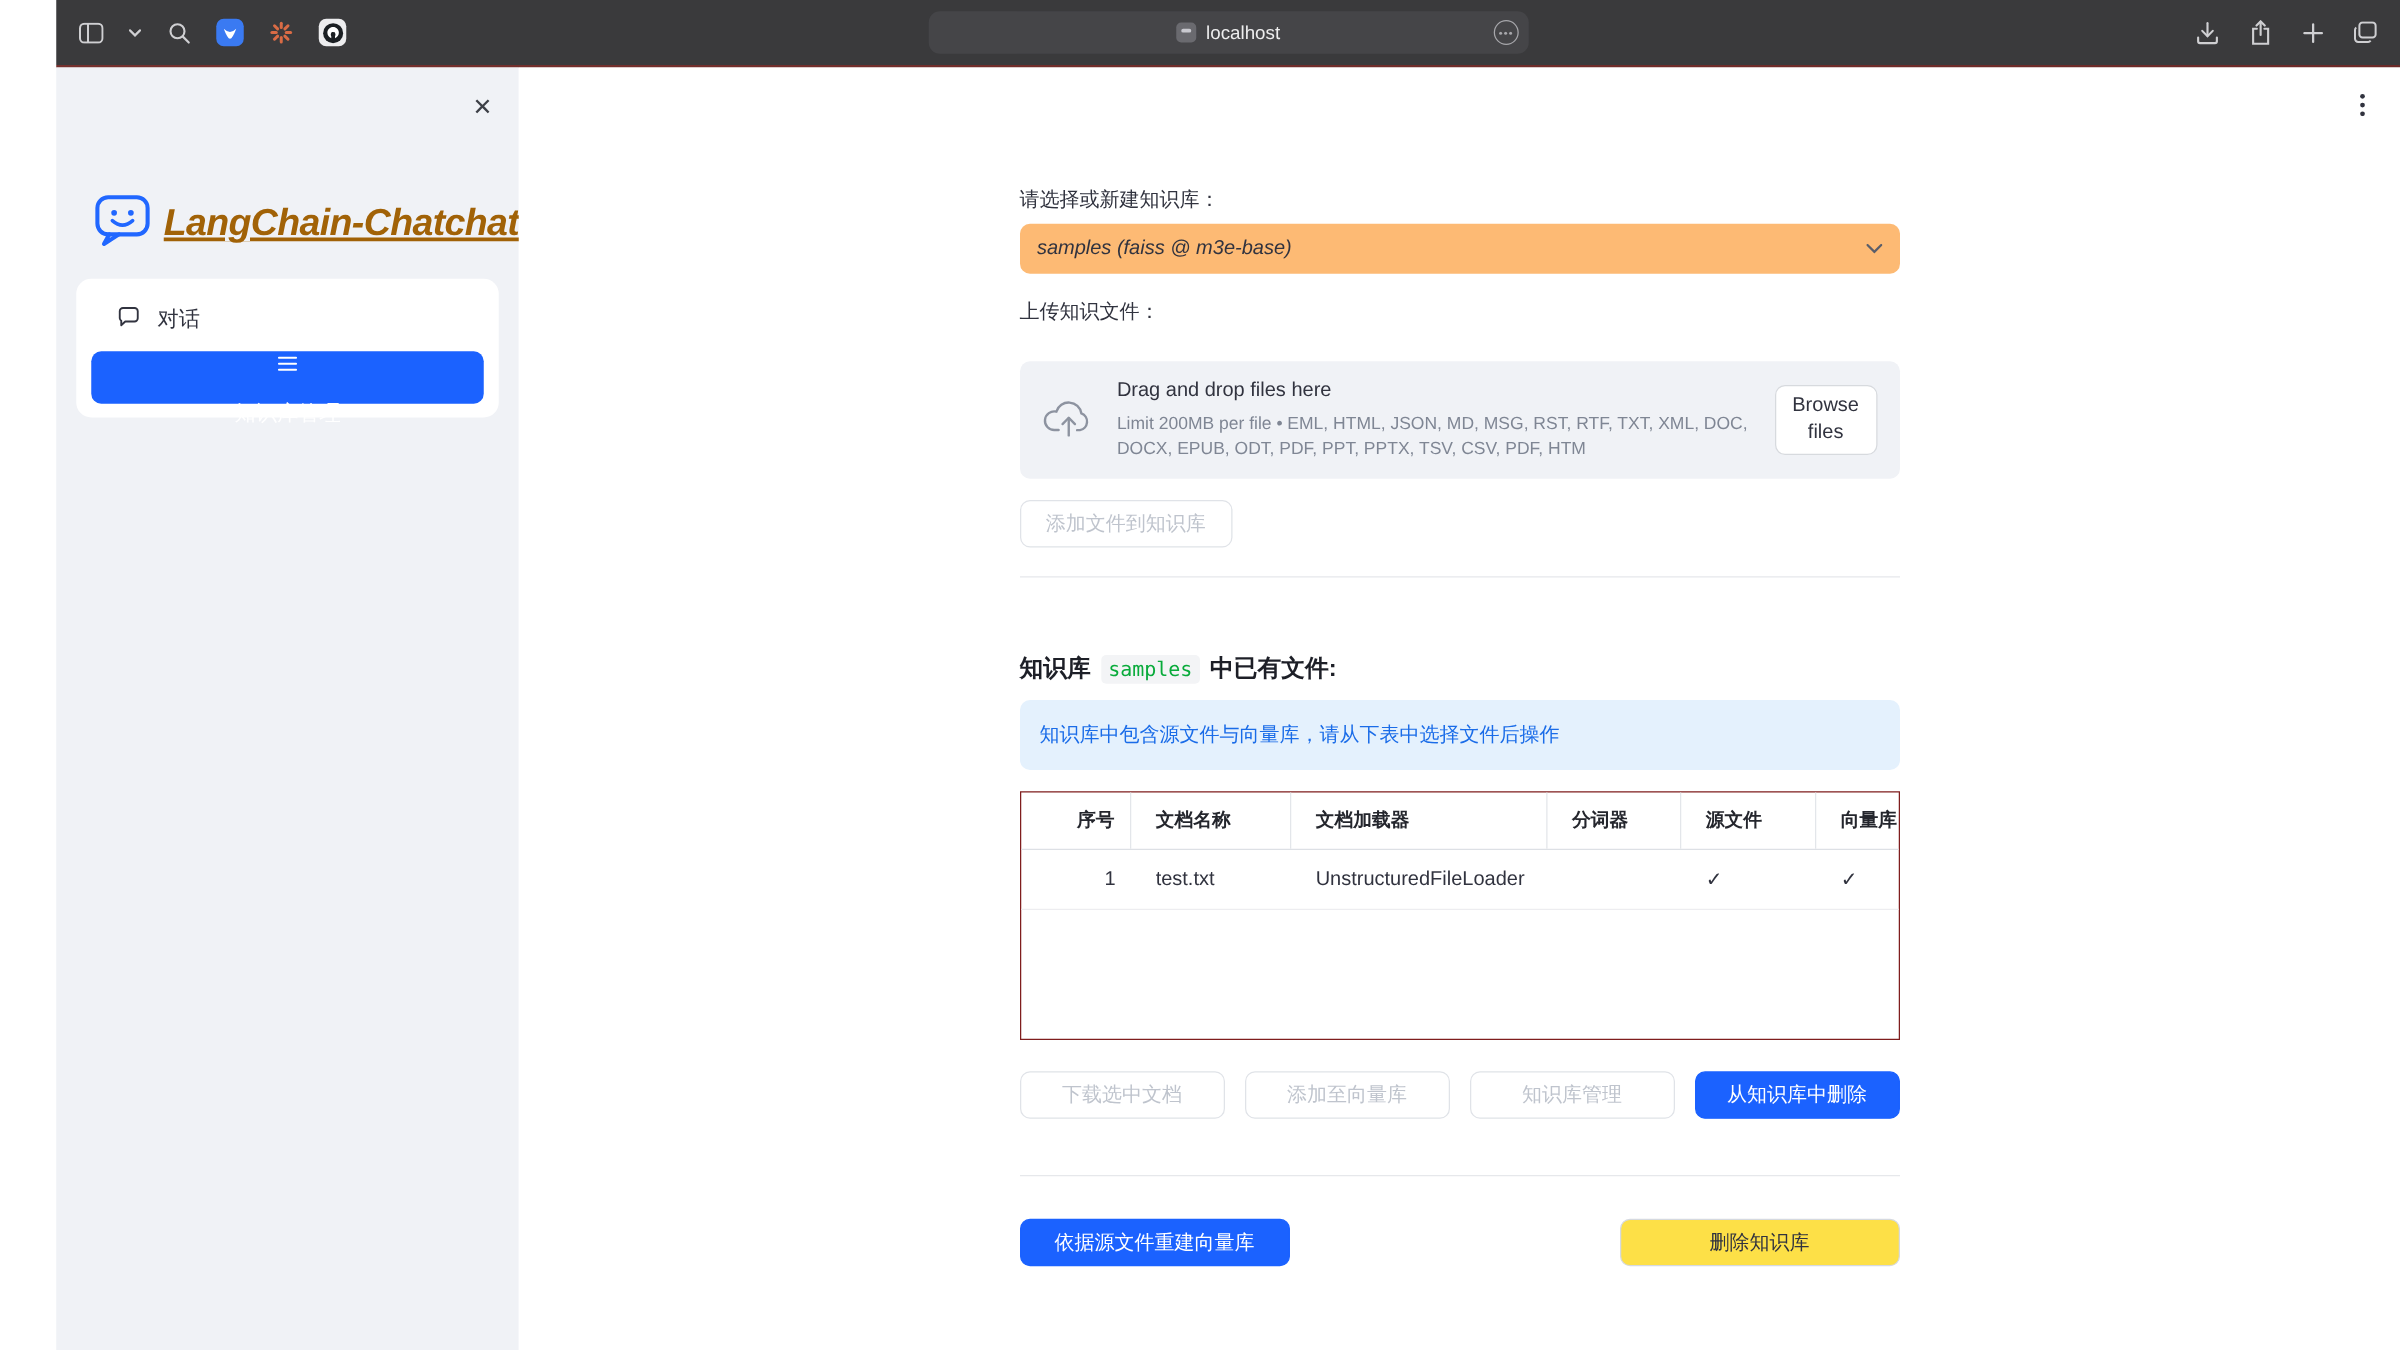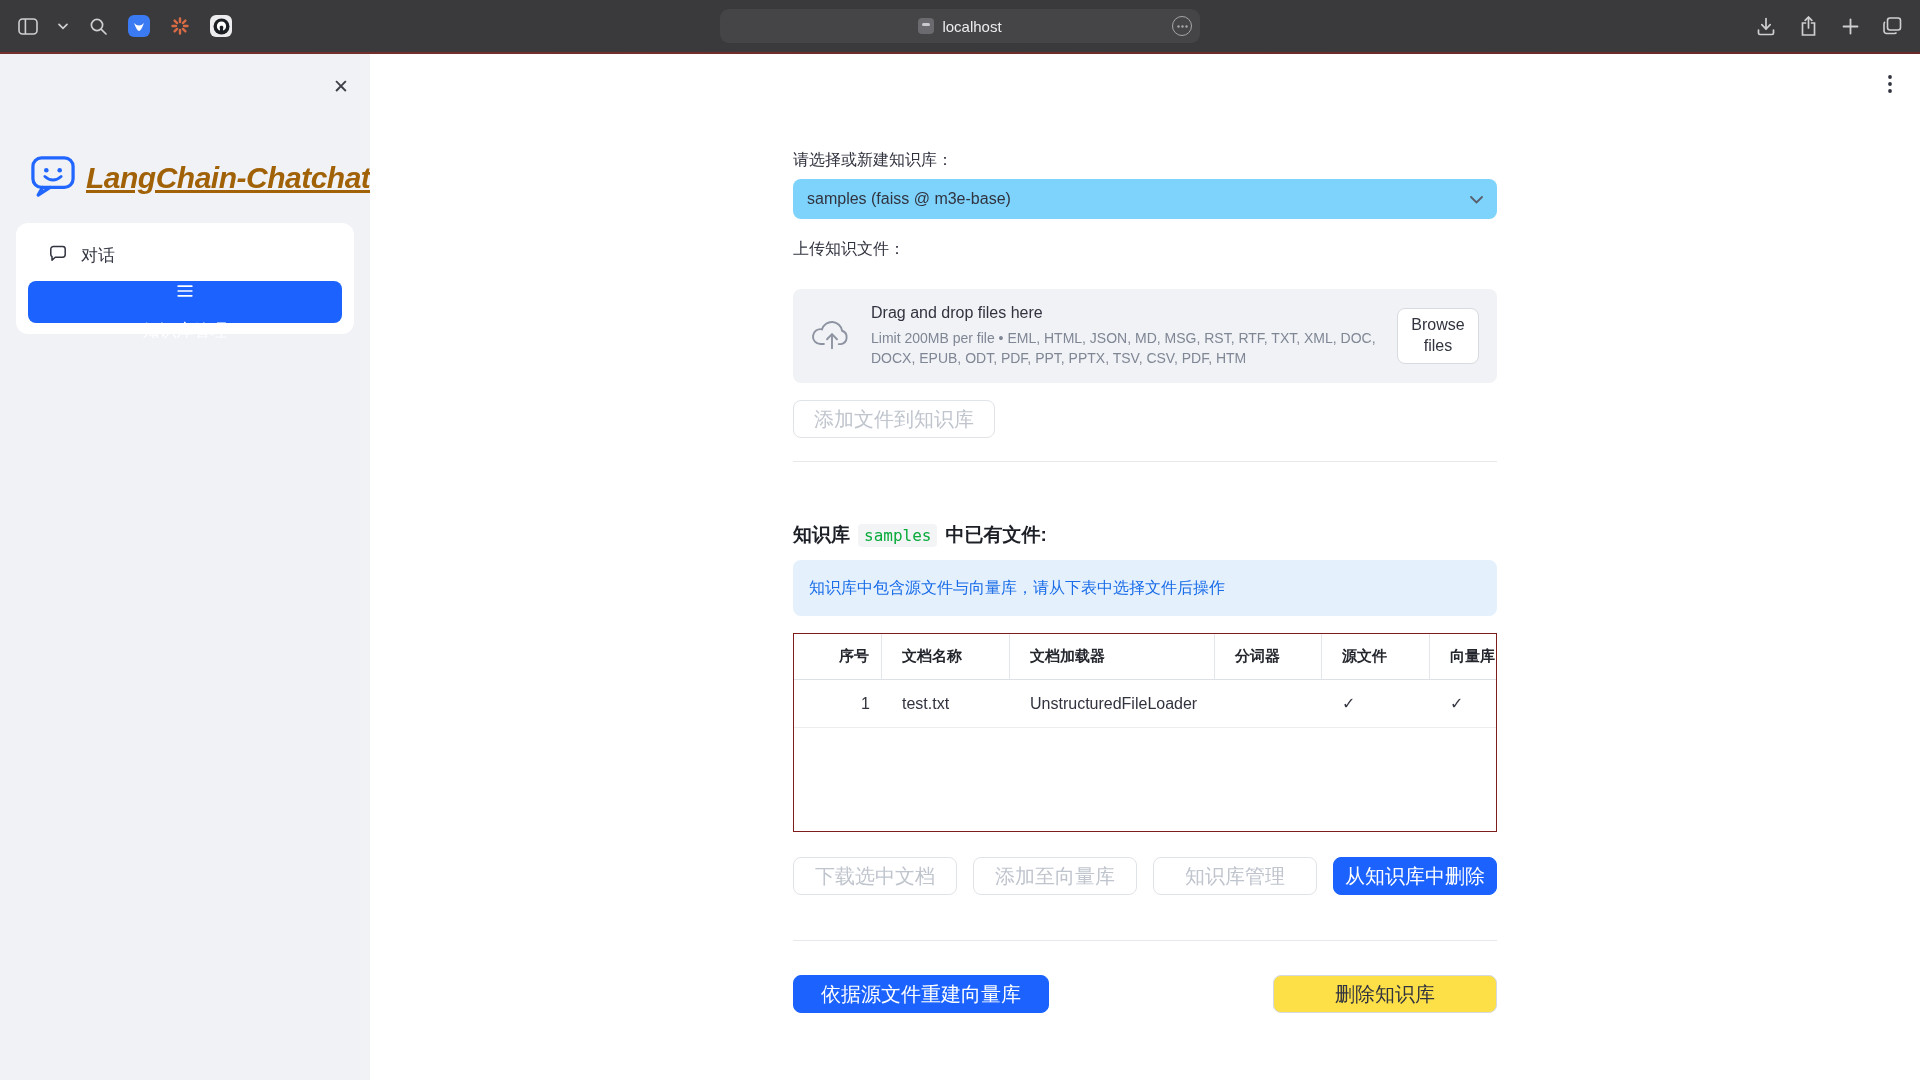--- a/index.html
+++ b/index.html
@@ -1,18 +1,18 @@
 <!DOCTYPE html>
 <html><head>
 <meta charset="utf-8">
 <style>
   * { margin:0; padding:0; box-sizing:border-box; }
   html,body { width:1920px; height:1080px; overflow:hidden; background:#fff;
     font-family:"Liberation Sans","DejaVu Sans",sans-serif; }
-  .screen { position:relative; width:1920px; height:1080px; overflow:hidden; }
+  .screen { position:relative; width:1920px; height:1080px; overflow:hidden;padding-left:45px; }
 
   
   .chrome { position:relative; height:52px; background:#3a3a3c; }
   .chrome-left { position:absolute; left:16px; top:0; height:52px; display:flex; align-items:center; gap:17px; }
   .chrome-right { position:absolute; right:16px; top:0; height:52px; display:flex; align-items:center; gap:18px; }
   .cicon { display:flex; align-items:center; justify-content:center; width:24px; height:24px; cursor:default; }
   .cicon.narrow { width:12px; }
   .pin-blue { width:22px; height:22px; border-radius:6px; background:#3a7af2; display:flex; align-items:center; justify-content:center; }
   .pin-orange { width:22px; height:22px; border-radius:6px; display:flex; align-items:center; justify-content:center; }
   .pin-github { width:22px; height:22px; border-radius:6px; background:#ededef; display:flex; align-items:center; justify-content:center; }
@@ -40,35 +40,35 @@
   .nav-item.active { background:#1b62ff; color:#fff; }
   .nav-item + .nav-item { margin-top:5px;flex-direction:column; }
 
   
   .content { position:relative; flex:1; background:#fff; overflow:hidden; }
   .menu-dots { position:absolute; top:16px; right:16px; width:28px; height:28px; display:flex; align-items:center;
     justify-content:center; cursor:pointer; }
   .main-col { width:704px; margin:0 auto; padding-top:96px; }
 
   .field-label { font-size:16px; color:#31333f; margin-bottom:8px; }
-  .selectbox { height:40px; background:#7dd3fc; border-radius:8px; display:flex; align-items:center;
-    padding:0 14px; font-size:16px; color:#31333f; cursor:pointer; margin-bottom:20px; }
+  .selectbox { height:40px; background:#fdba74; border-radius:8px; display:flex; align-items:center;
+    padding:0 14px; font-size:16px; color:#31333f; cursor:pointer; margin-bottom:20px;font-style:italic; }
   .selectbox .sel-val { flex:1; }
 
   .upload-label { font-size:16px; color:#31333f; margin-bottom:8px; }
   .dropzone { height:94px; background:#f0f2f6; border-radius:8px; display:flex; align-items:center;
     padding:16px 18px; gap:18px; margin-bottom:17px;margin-top:29px; }
   .dz-text { flex:1; }
   .dz-title { font-size:16px; color:#31333f; margin-bottom:6px; }
   .dz-limit { font-size:14px; color:#7f8694; line-height:1.45; max-width:545px; }
   .browse-btn { width:82px; min-height:56px; background:#fff; border:1px solid #d7dade; border-radius:8px;
     font-size:16px; color:#31333f; line-height:1.3; cursor:pointer; padding:6px 8px;
     font-family:inherit; }
 
-  .btn { height:38px; border-radius:8px; font-size:20px; font-family:inherit; cursor:pointer;
+  .btn { height:38px; border-radius:8px; font-size:16px; font-family:inherit; cursor:pointer;
     display:inline-flex; align-items:center; justify-content:center; }
   .btn-disabled { background:#fff; border:1px solid #e0e3e8; color:#bfc4cd; cursor:default; }
   .btn-primary { background:#1b62ff; border:1px solid #1b62ff; color:#fff; }
   .btn-secondary { background:#fde047; border:1px solid #d5d9e0; color:#31333f; }
   .add-files { padding:0 20px; margin-bottom:0; }
 
   hr.divider { border:none; border-top:1px solid #e6e8eb; margin:23px 0 0 0; }
   .kb-line { margin-top:60px; display:flex; align-items:baseline; gap:8px; font-size:19px; font-weight:700; color:#1d1f27; }
   .kb-code { font-family:"DejaVu Sans Mono","Liberation Mono",monospace; font-size:16px; font-weight:400;
     color:#09ab3b; background:#f3f4f6; padding:2px 6px; border-radius:4px; }

